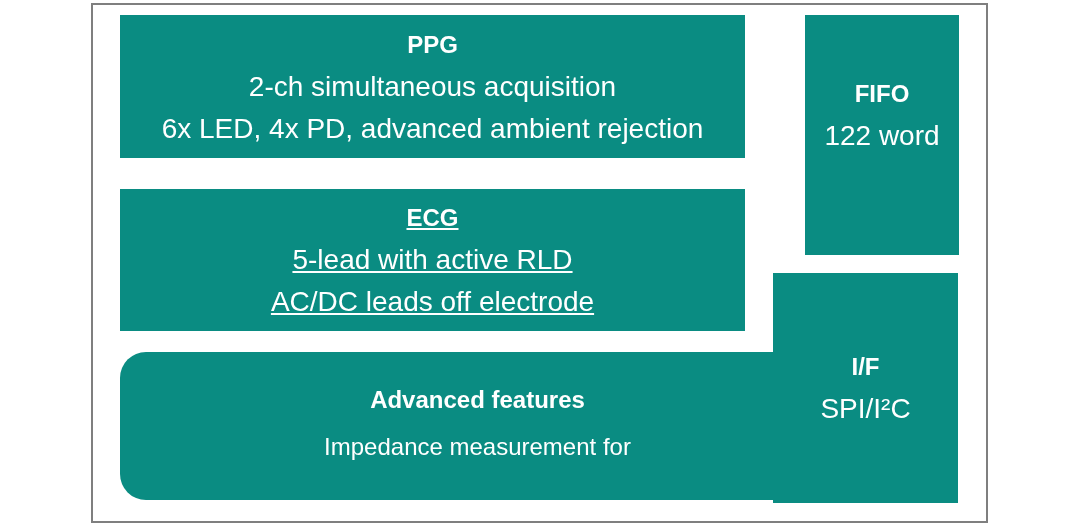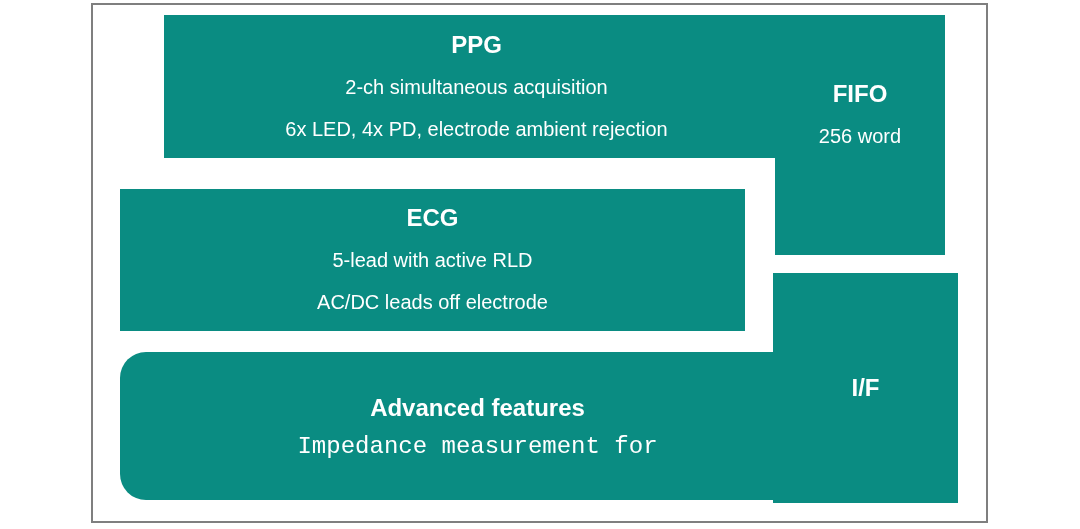--- a/index.html
+++ b/index.html
@@ -27,73 +27,73 @@
     position: absolute;
     background: var(--block-fill, #0a8c82);
     color: var(--block-text, #ffffff);
     display: flex;
     flex-direction: column;
     align-items: center;
     justify-content: center;
     text-align: center;
     box-sizing: border-box;
   }
-  #block-ppg  { left: 27px;  top: 10px;  width: 625px; height: 143px; margin-left: 44px; }
-  #block-ecg  { left: 27px;  top: 184px; width: 625px; height: 142px; }
+  #block-ppg  { left: 27px;  top: 10px;  width: 625px; height: 143px; }
+  #block-ecg  { left: 27px;  top: 184px; width: 625px; height: 142px; text-decoration: underline; }
   #block-adv  { left: 27px;  top: 347px; width: 715px; height: 148px; border-radius: 26px; }
-  #block-fifo { left: 682px; top: 10px;  width: 170px; height: 240px; padding-bottom: 40px; }
+  #block-fifo { left: 712px; top: 10px;  width: 154px; height: 240px; padding-bottom: 40px; }
   #block-if   { left: 680px; top: 268px; width: 185px; height: 230px; }
 
   .block-title {
     font-weight: bold;
     font-size: 24px;
     line-height: 30px;
     margin: 6px 0;
   }
   .block-line {
-    font-size: 20px;
+    font-size: 28px;
     line-height: 30px;
     margin: 6px 0;
   }
   .block-para {
     font-size: 24px;
     line-height: 28px;
-    margin: 4px 0;
-    font-family: Liberation Mono, monospace;
+    margin: 12px 0;
   }
   .block-para .para-line {
     display: block;
   }
 </style>
 </head>
 <body style="background: rgb(255, 255, 255);">
 
 <div class="frame">
 
   <div class="block" id="block-ppg">
     <div class="block-title">PPG</div>
     <div class="block-line">2-ch simultaneous acquisition</div>
-    <div class="block-line">6x LED, 4x PD, electrode ambient rejection</div>
+    <div class="block-line">6x LED, 4x PD, advanced ambient rejection</div>
   </div>
 
   <div class="block" id="block-ecg">
     <div class="block-title">ECG</div>
     <div class="block-line">5-lead with active RLD</div>
     <div class="block-line">AC/DC leads off electrode</div>
   </div>
 
   <div class="block" id="block-adv">
     <div class="block-title">Advanced features</div>
     <div class="block-para">
       <span class="para-line">Impedance measurement for</span>
     </div>
   </div>
 
   <div class="block" id="block-fifo">
     <div class="block-title">FIFO</div>
-    <div class="block-line">256 word</div>
+    <div class="block-line">122 word</div>
   </div>
 
   <div class="block" id="block-if">
     <div class="block-title">I/F</div>
+    <div class="block-line">SPI/I²C</div>
   </div>
 
 </div>
 
 </body></html>

